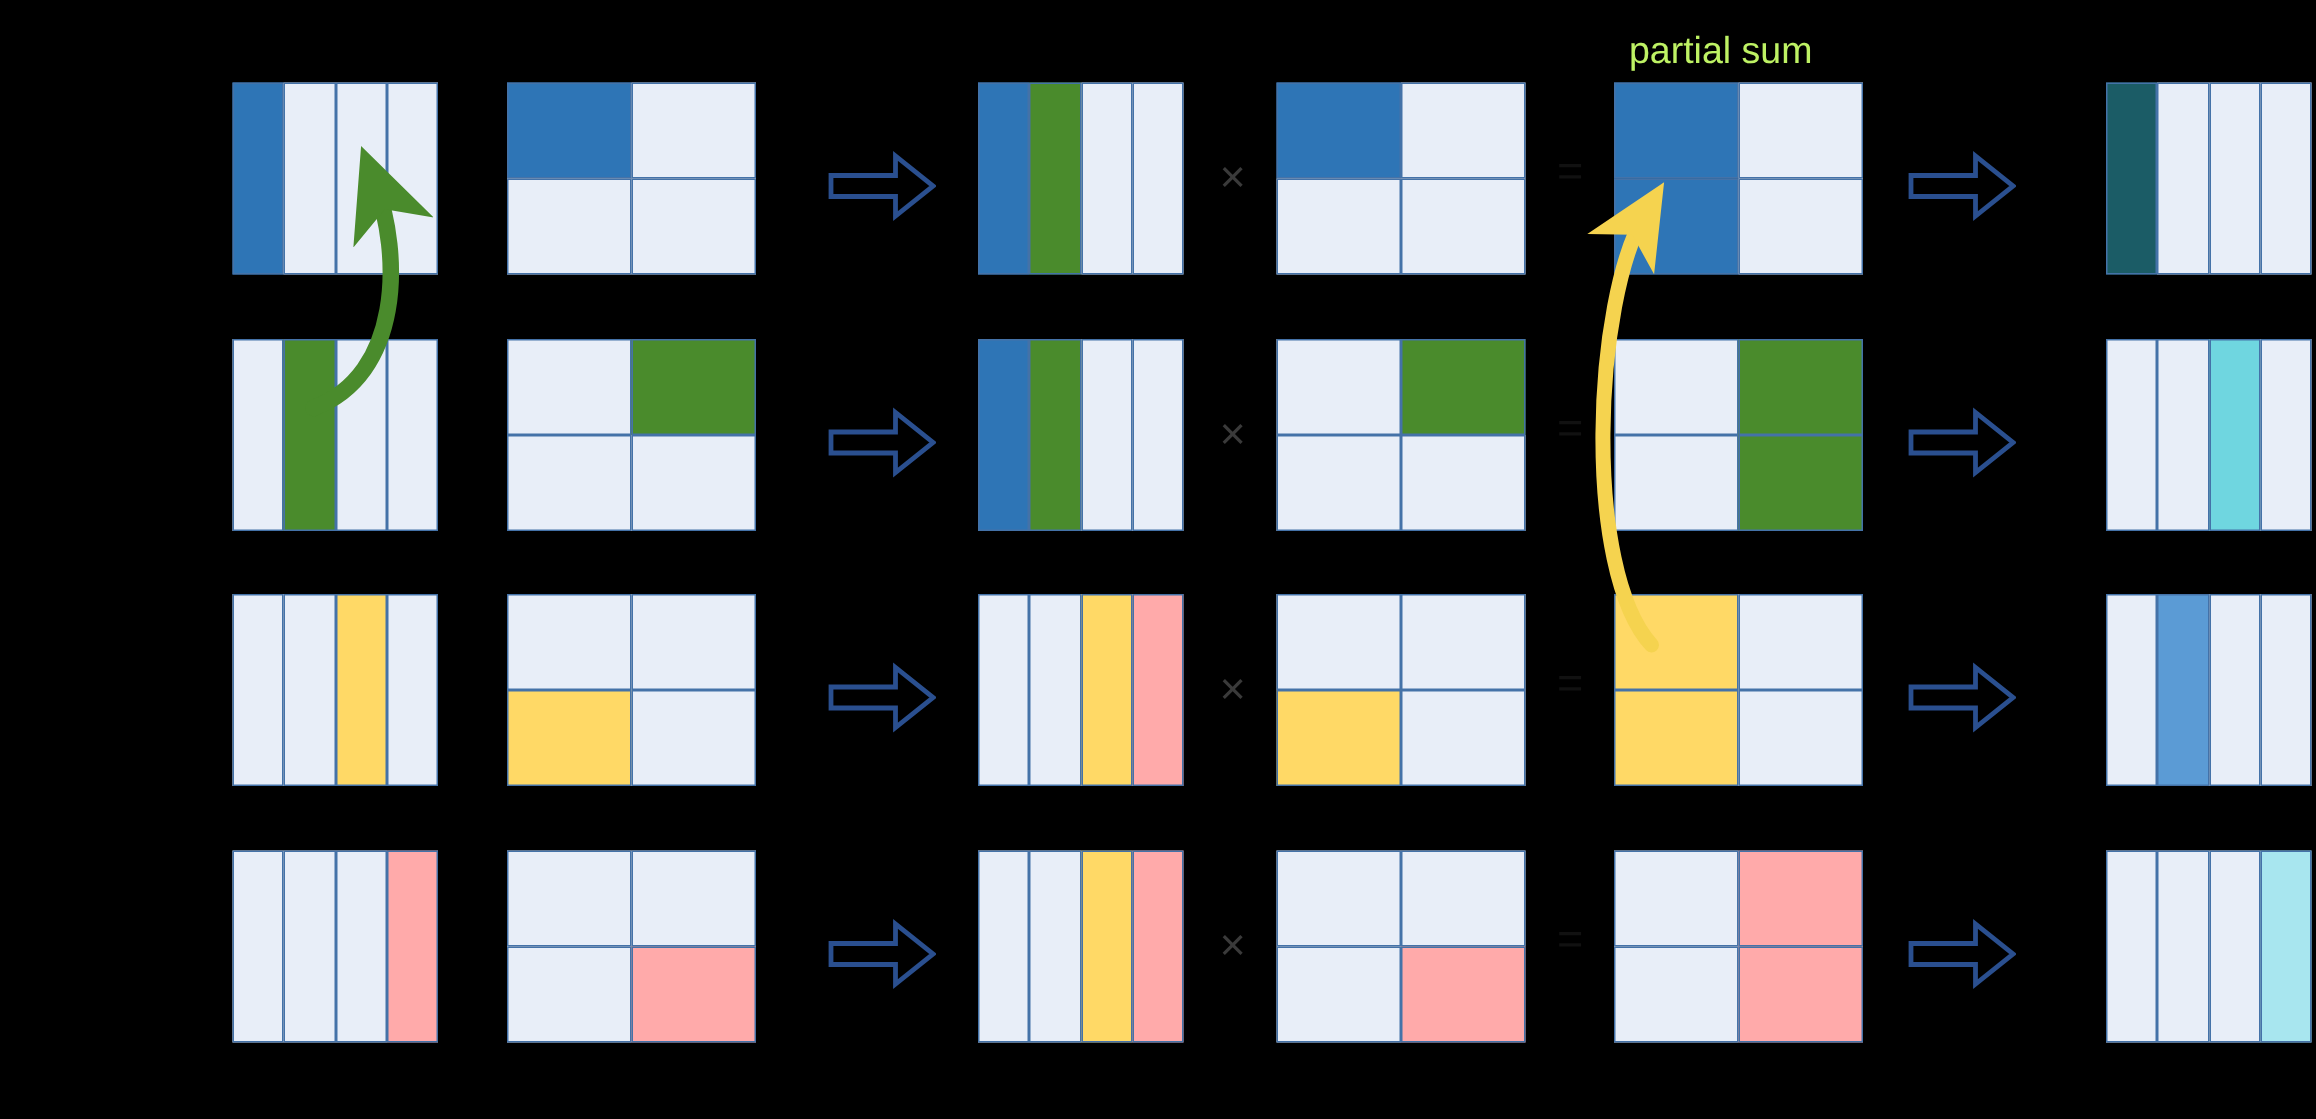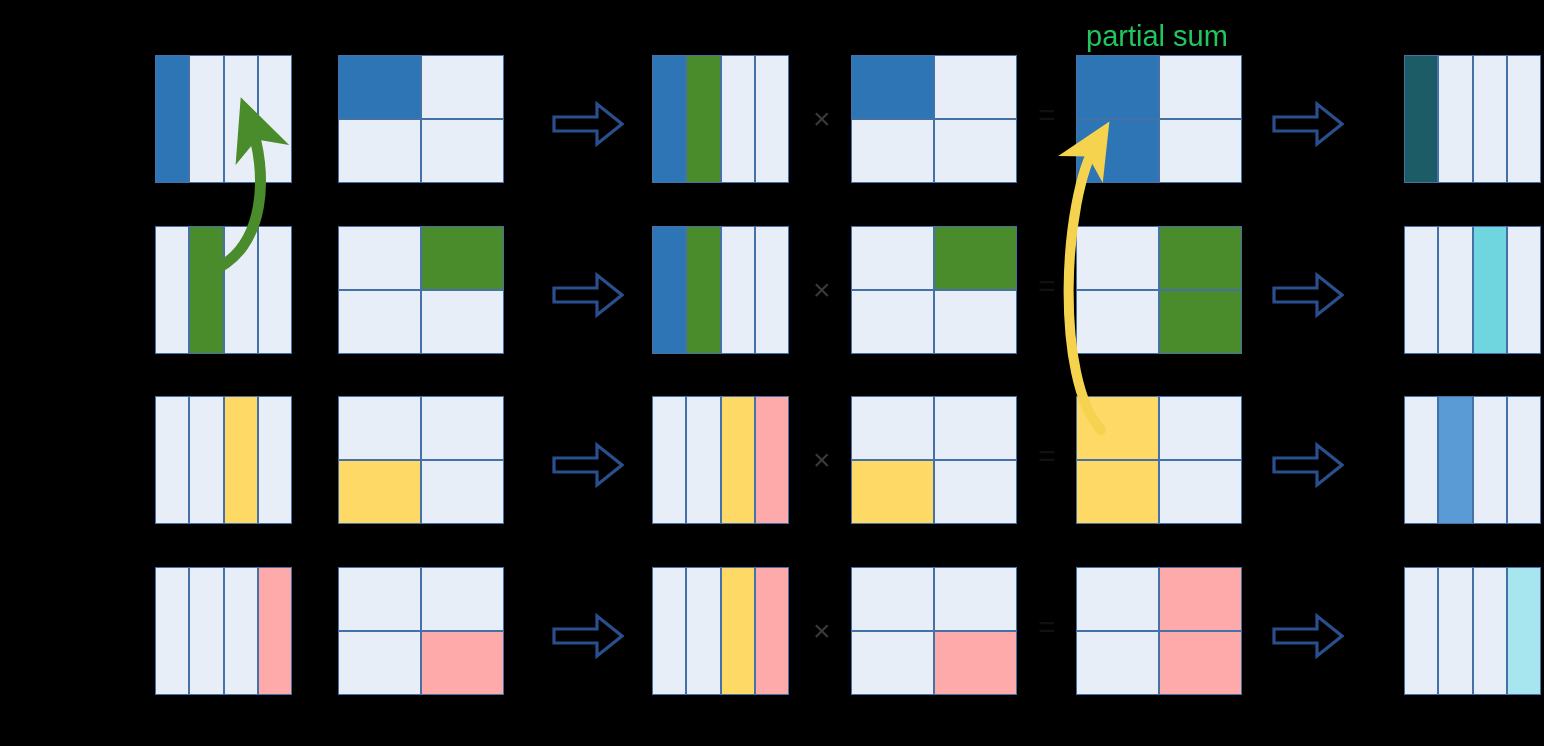--- a/index.html
+++ b/index.html
@@ -10,21 +10,21 @@
 
   .matrix{position:absolute;box-sizing:border-box;}
   .cell{position:absolute;box-sizing:border-box;
         border:1px solid #4472a8;background:#e8eef8;}
 
   .glyph{position:absolute;color:#3f3f3f;line-height:1;
          -webkit-user-select:none;user-select:none;}
   .glyph.times{font-size:30px;color:#3a3a3a;}
   .glyph.equals{font-size:30px;color:#111;}
 
-  .caption{position:absolute;color:#22c55e;font-size:29px;line-height:1;
+  .caption{position:absolute;color:#bef264;font-size:25px;line-height:1;
            white-space:nowrap;}
 
   .blockarrow{position:absolute;}
   .curvearrow{position:absolute;left:0;top:0;width:1544px;height:746px;
               pointer-events:none;}
 </style>
 </head>
 <body>
 
 <div id="stage">

